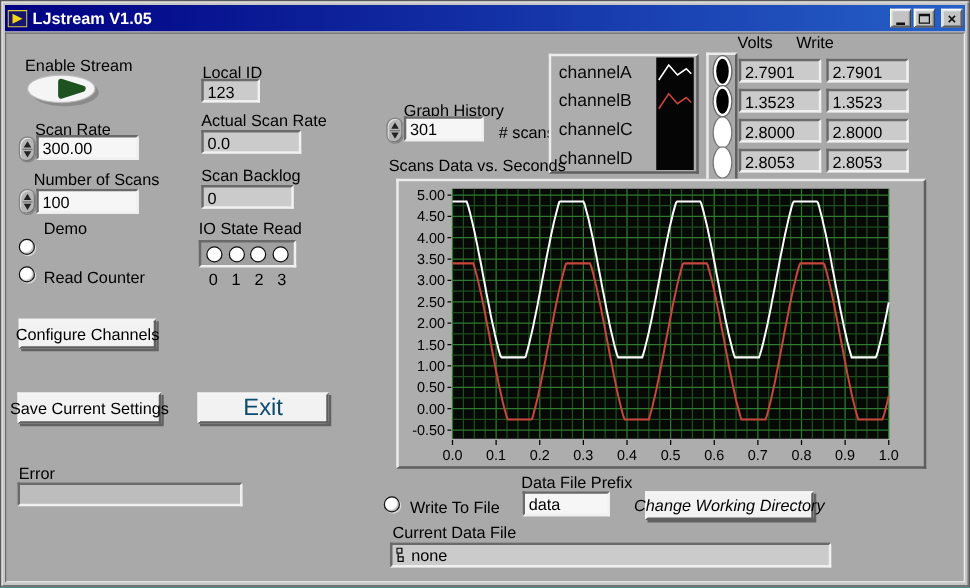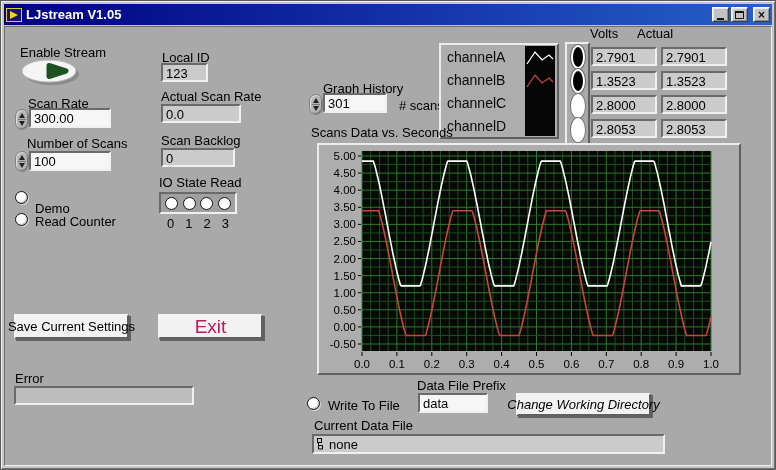--- a/index.html
+++ b/index.html
@@ -38,21 +38,21 @@
     font-family:"Liberation Sans",sans-serif;overflow:hidden;white-space:nowrap;
   }
   input.sunken{outline:none;}
   .white-field{background:#f6f6f6;}
   .btn{
     position:absolute;border:2px solid;border-color:#f4f4f4 #606060 #606060 #f4f4f4;
     background:#f2f2f2;box-shadow:2px 2px 0 0 rgba(40,40,40,0.55);
     font-family:"Liberation Sans",sans-serif;font-size:13px;color:#000;
     display:flex;align-items:center;justify-content:center;cursor:pointer;white-space:nowrap;
   }
-  .btn-exit{font-size:19px;color:#be185d;}
+  .btn-exit{font-size:19px;color:#0c4a6e;}
   .spin{
     position:absolute;width:14px;height:21px;background:#b5b5b5;border-radius:7px;
     border:1px solid #848484;box-shadow:inset 1px 1px 0 #dddddd, inset -1px -1px 0 #777777;
     display:flex;flex-direction:column;align-items:center;justify-content:center;cursor:pointer;
   }
   .spin .up{width:0;height:0;border-left:3px solid transparent;border-right:3px solid transparent;border-bottom:5px solid #222;}
   .spin .sep{width:8px;height:1px;background:#777;margin:1px 0;}
   .spin .dn{width:0;height:0;border-left:3px solid transparent;border-right:3px solid transparent;border-top:5px solid #222;}
   .radio{
     position:absolute;width:13px;height:13px;border-radius:50%;background:#fff;
@@ -122,24 +122,25 @@
 
   <div class="lbl" style="left:26px;top:135px;">Number of Scans</div>
   <div class="spin" style="left:14px;top:150px;">
     <span class="up"></span>
       <span class="sep"></span>
       <span class="dn"></span>
   </div>
   <input class="sunken white-field" style="left: 28px; top: 150px; width: 82px; height: 20px;" value="100">
 
   <div class="radio" style="left:14px;top:190px;"></div>
-  <div class="lbl" style="left:34px;top:200px;text-align:center;">Demo</div>
+  <div class="lbl" style="left:34px;top:174px;text-align:center;">Demo</div>
   <div class="radio" style="left:14px;top:212px;"></div>
   <div class="lbl" style="left:34px;top:213px;">Read Counter</div>
 
+  <div class="btn" style="left:14px;top:254px;width:110px;height:24px;">Configure Channels</div>
   <div class="btn" style="left:13px;top:313px;width:115px;height:25px;">Save Current Settings</div>
 
   <div class="lbl" style="left:14px;top:370px;text-align:center;">Error</div>
   <div class="sunken" style="left:13px;top:385px;width:180px;height:19px;background:#bdbdbd;"></div>
 
   <div class="lbl" style="left:161px;top:49px;">Local ID</div>
   <div class="sunken" style="left:160px;top:62px;width:47px;height:19px;">123</div>
 
   <div class="lbl" style="left:160px;top:88px;">Actual Scan Rate</div>
   <div class="sunken" style="left:160px;top:103px;width:80px;height:19px;">0.0</div>
@@ -194,21 +195,21 @@
   </div>
 
   <div class="tgl-strip">
     <div class="tgl on"></div>
     <div class="tgl on"></div>
     <div class="tgl off"></div>
     <div class="tgl off"></div>
   </div>
 
   <div class="lbl" style="left:589px;top:25px;">Volts</div>
-  <div class="lbl" style="left:636px;top:25px;">Actual</div>
+  <div class="lbl" style="left:636px;top:25px;">Write</div>
 
   <div class="sunken" style="left:590px;top:46px;width:66px;height:19px;">2.7901</div>
   <div class="sunken" style="left:660px;top:46px;width:66px;height:19px;">2.7901</div>
   <div class="sunken" style="left:590px;top:70px;width:66px;height:19px;">1.3523</div>
   <div class="sunken" style="left:660px;top:70px;width:66px;height:19px;">1.3523</div>
   <div class="sunken" style="left:590px;top:94px;width:66px;height:19px;">2.8000</div>
   <div class="sunken" style="left:660px;top:94px;width:66px;height:19px;">2.8000</div>
   <div class="sunken" style="left:590px;top:118px;width:66px;height:19px;">2.8053</div>
   <div class="sunken" style="left:660px;top:118px;width:66px;height:19px;">2.8053</div>
 

